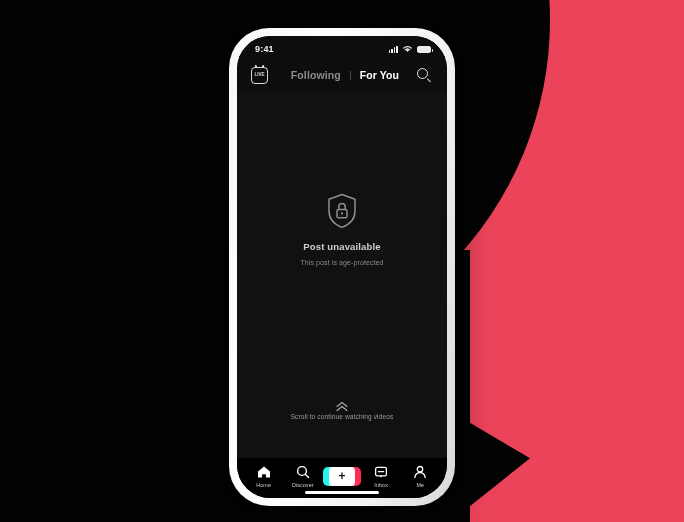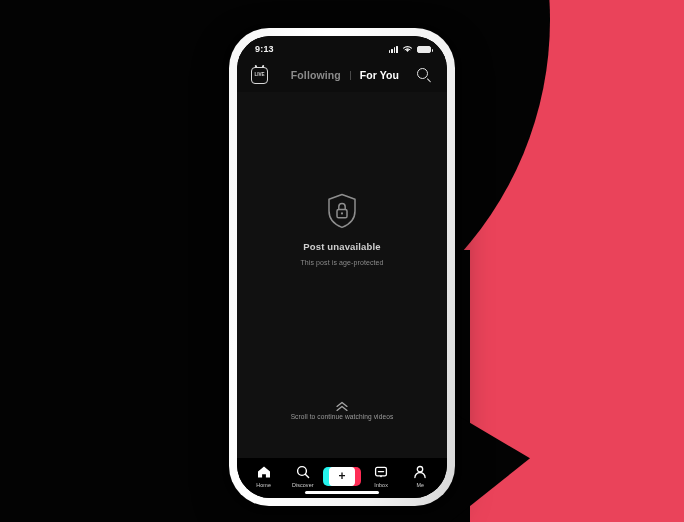--- a/index.html
+++ b/index.html
@@ -351,21 +351,21 @@
   <div class="bg-pink"></div>
   <div class="bg-black-blob"></div>
   <div class="bg-black-bottom"></div>
   <div class="bg-black-wedge"></div>
 
   <div class="phone">
     <div class="phone-inner">
       <div class="screen">
 
         <div class="statusbar">
-          <div class="status-time">9:13</div>
+          <div class="status-time">9:41</div>
           <div class="status-icons">
             <span class="sig">
                 <i></i>
                 <i></i>
                 <i></i>
                 <i></i>
               </span>
             <svg width="11" height="8" viewBox="0 0 11 8">
               <path d="M5.5 7 L7.3 4.9 A2.6 2.6 0 0 0 3.7 4.9 Z" fill="#f0f0f0"></path>
               <path d="M1.6 3.2 A5.6 5.6 0 0 1 9.4 3.2" stroke="#f0f0f0" stroke-width="1.1" fill="none" stroke-linecap="round"></path>

